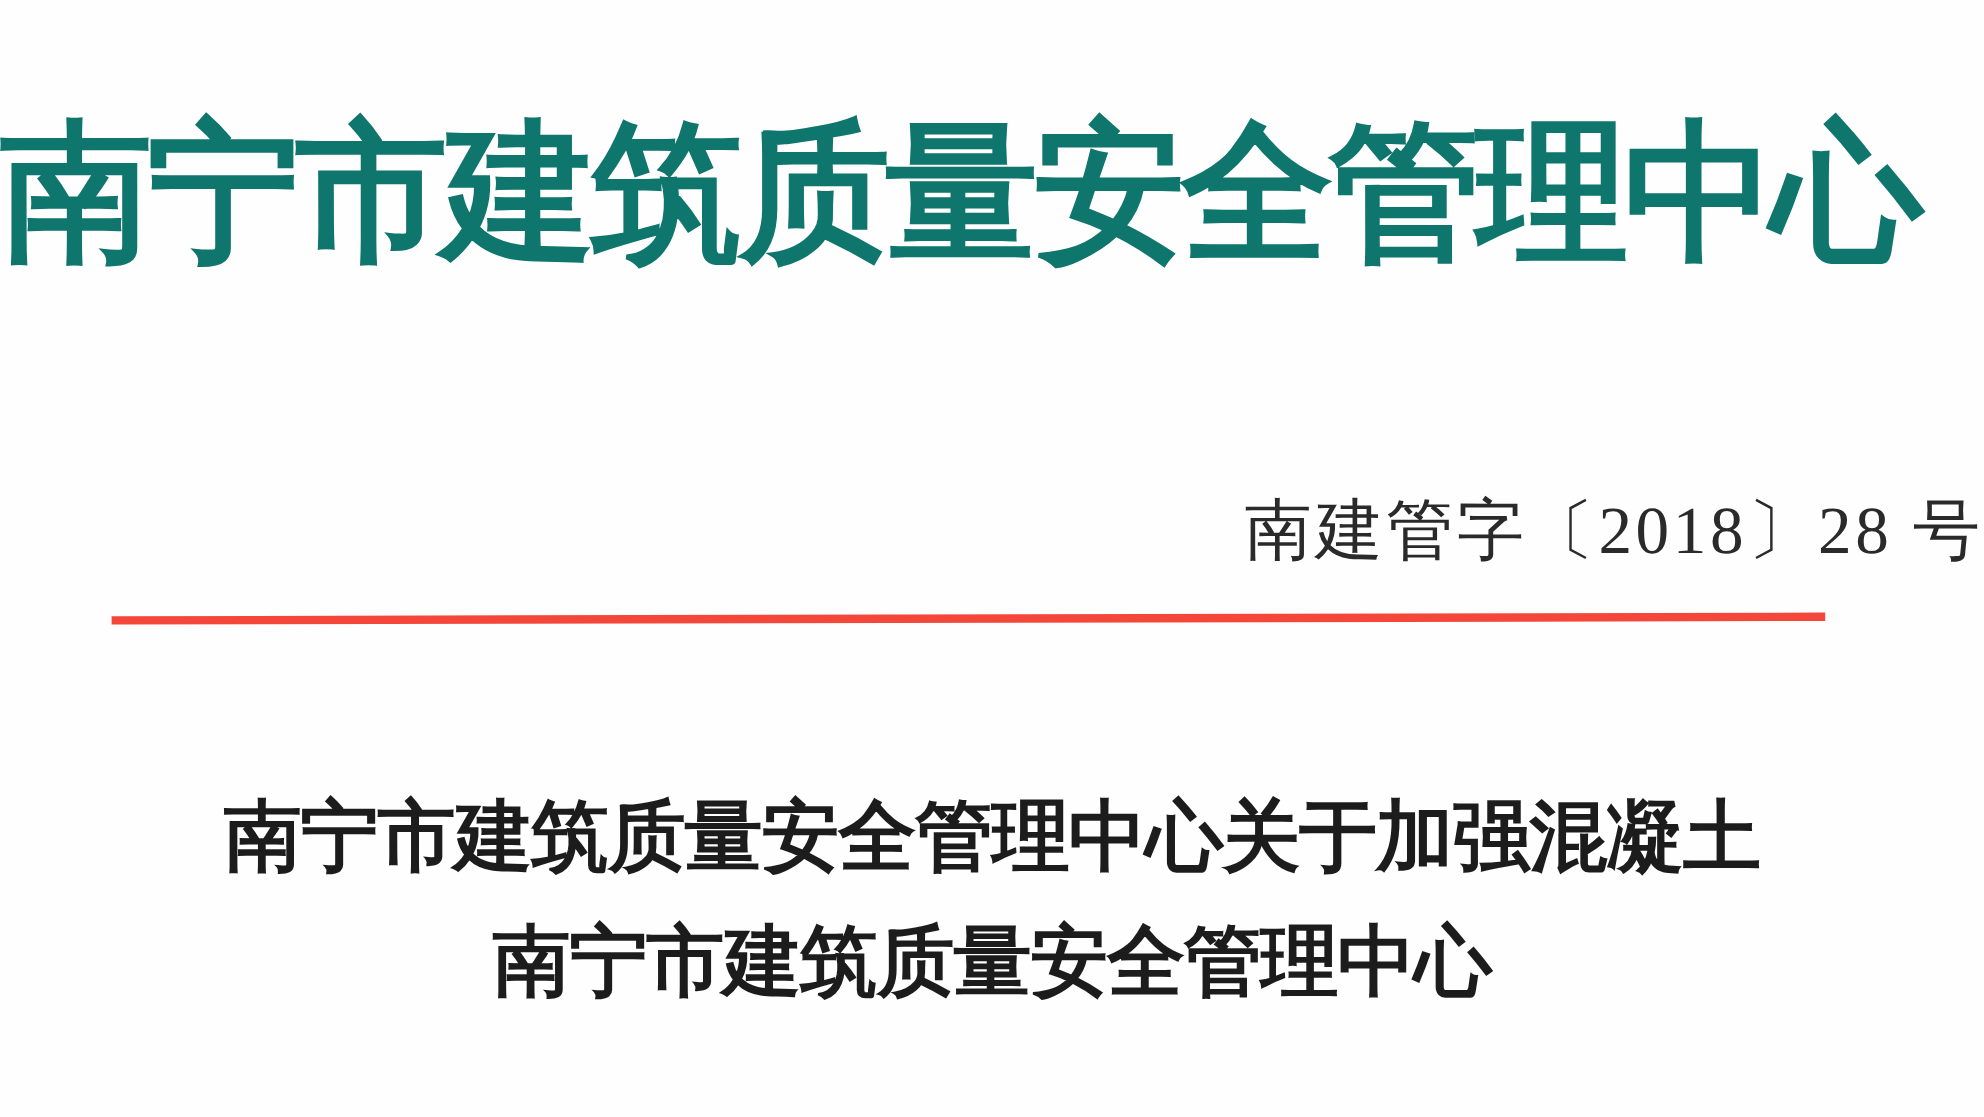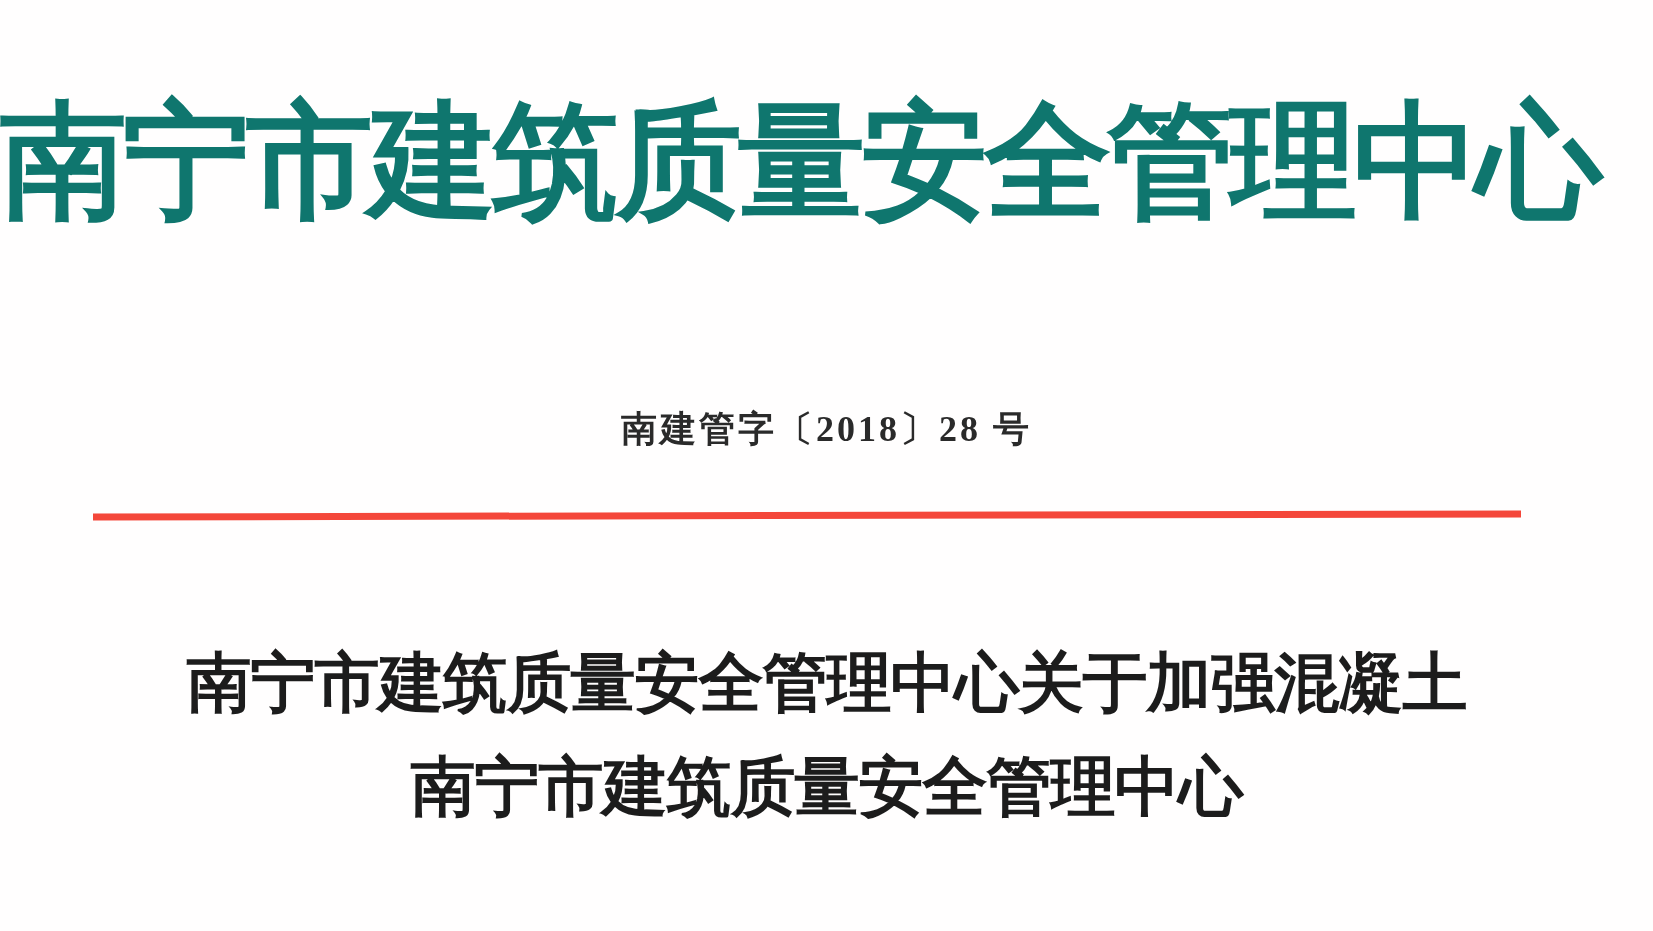--- a/index.html
+++ b/index.html
@@ -28,42 +28,42 @@
     color: #0f766e;
     letter-spacing: -4px;
     white-space: nowrap;
   }
   
   .doc-number {
     position: absolute;
     top: 404px;
     left: 0;
     width: 100%;
-    text-align: center;
-    font-size: 36px;
+    text-align: right;
+    font-size: 56px;
     line-height: 1.4;
-    font-weight: 700;
+    font-weight: 400;
     color: #2a2a2a;
     letter-spacing: 3px;
     white-space: nowrap;
   }
   
   .red-divider {
     position: absolute;
     top: 512px;
     left: 93px;
     width: 1428px;
     height: 7px;
     background: #f4473a;
     transform: rotate(-0.12deg);
   }
   
   .doc-title {
     position: absolute;
-    top: 631px;
+    top: 646px;
     left: 0;
     width: 100%;
     text-align: center;
     font-size: 65px;
     line-height: 104px;
     font-weight: bold;
     color: #1c1c1c;
     letter-spacing: -1px;
     white-space: nowrap;
   }

